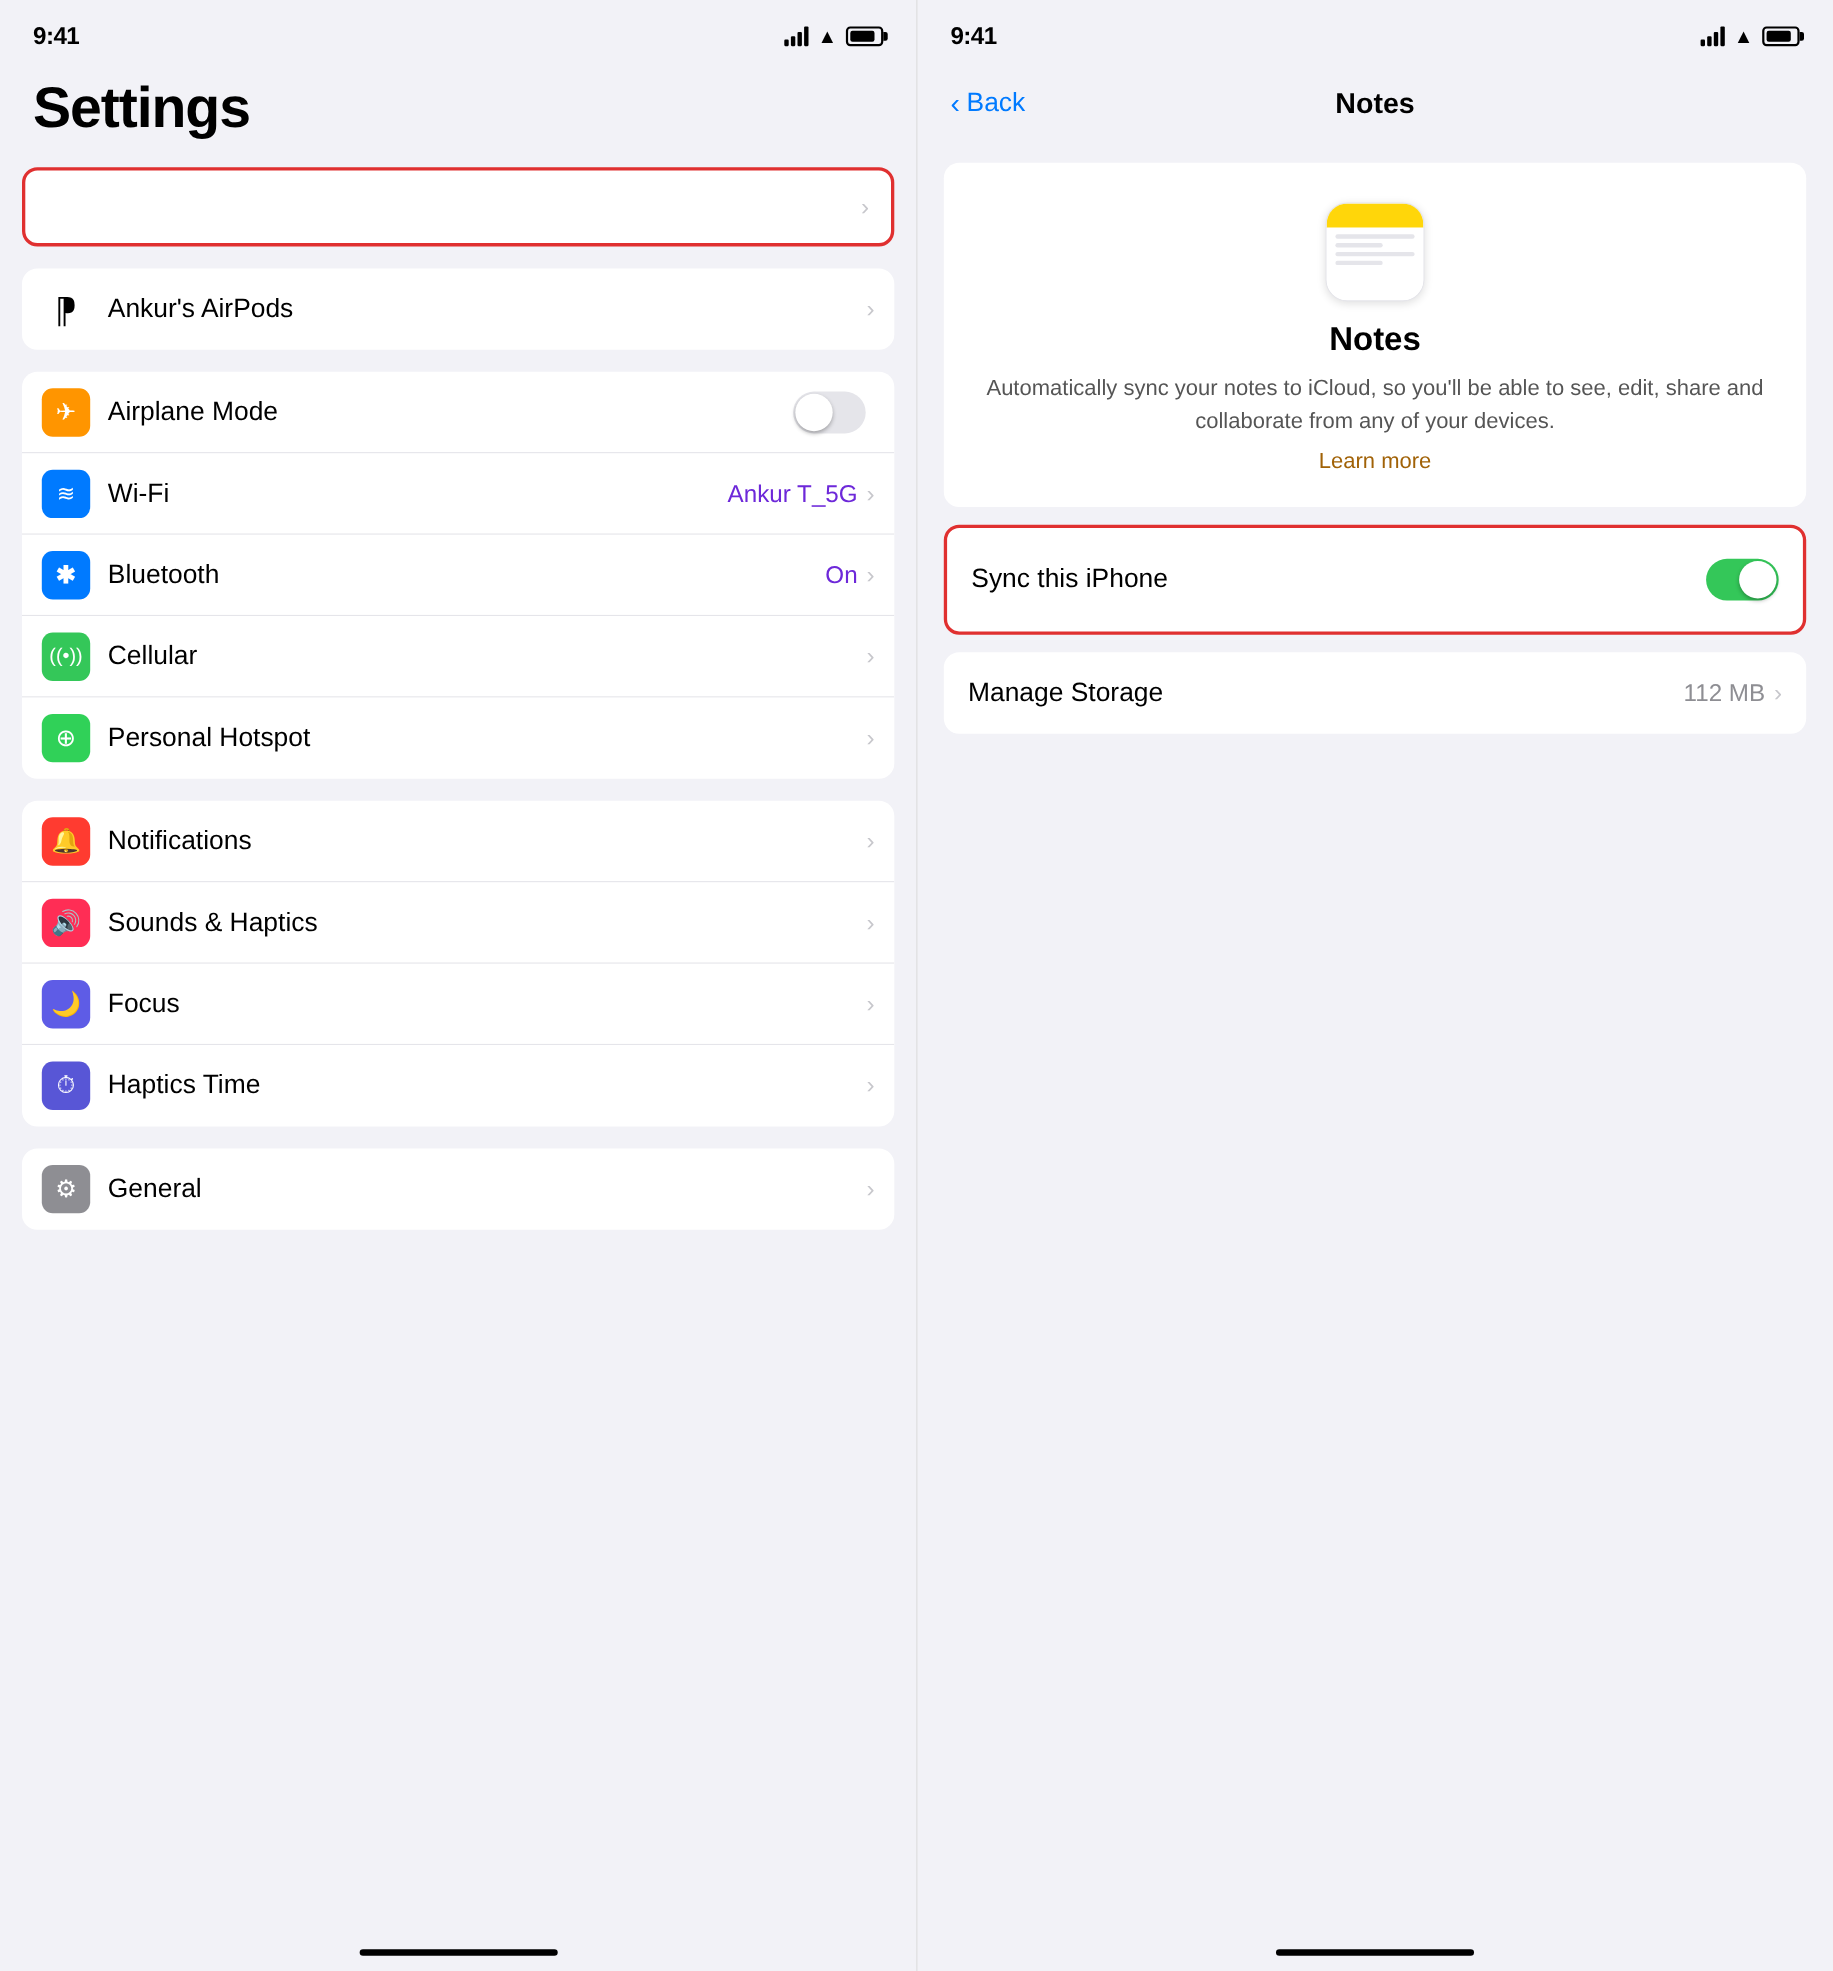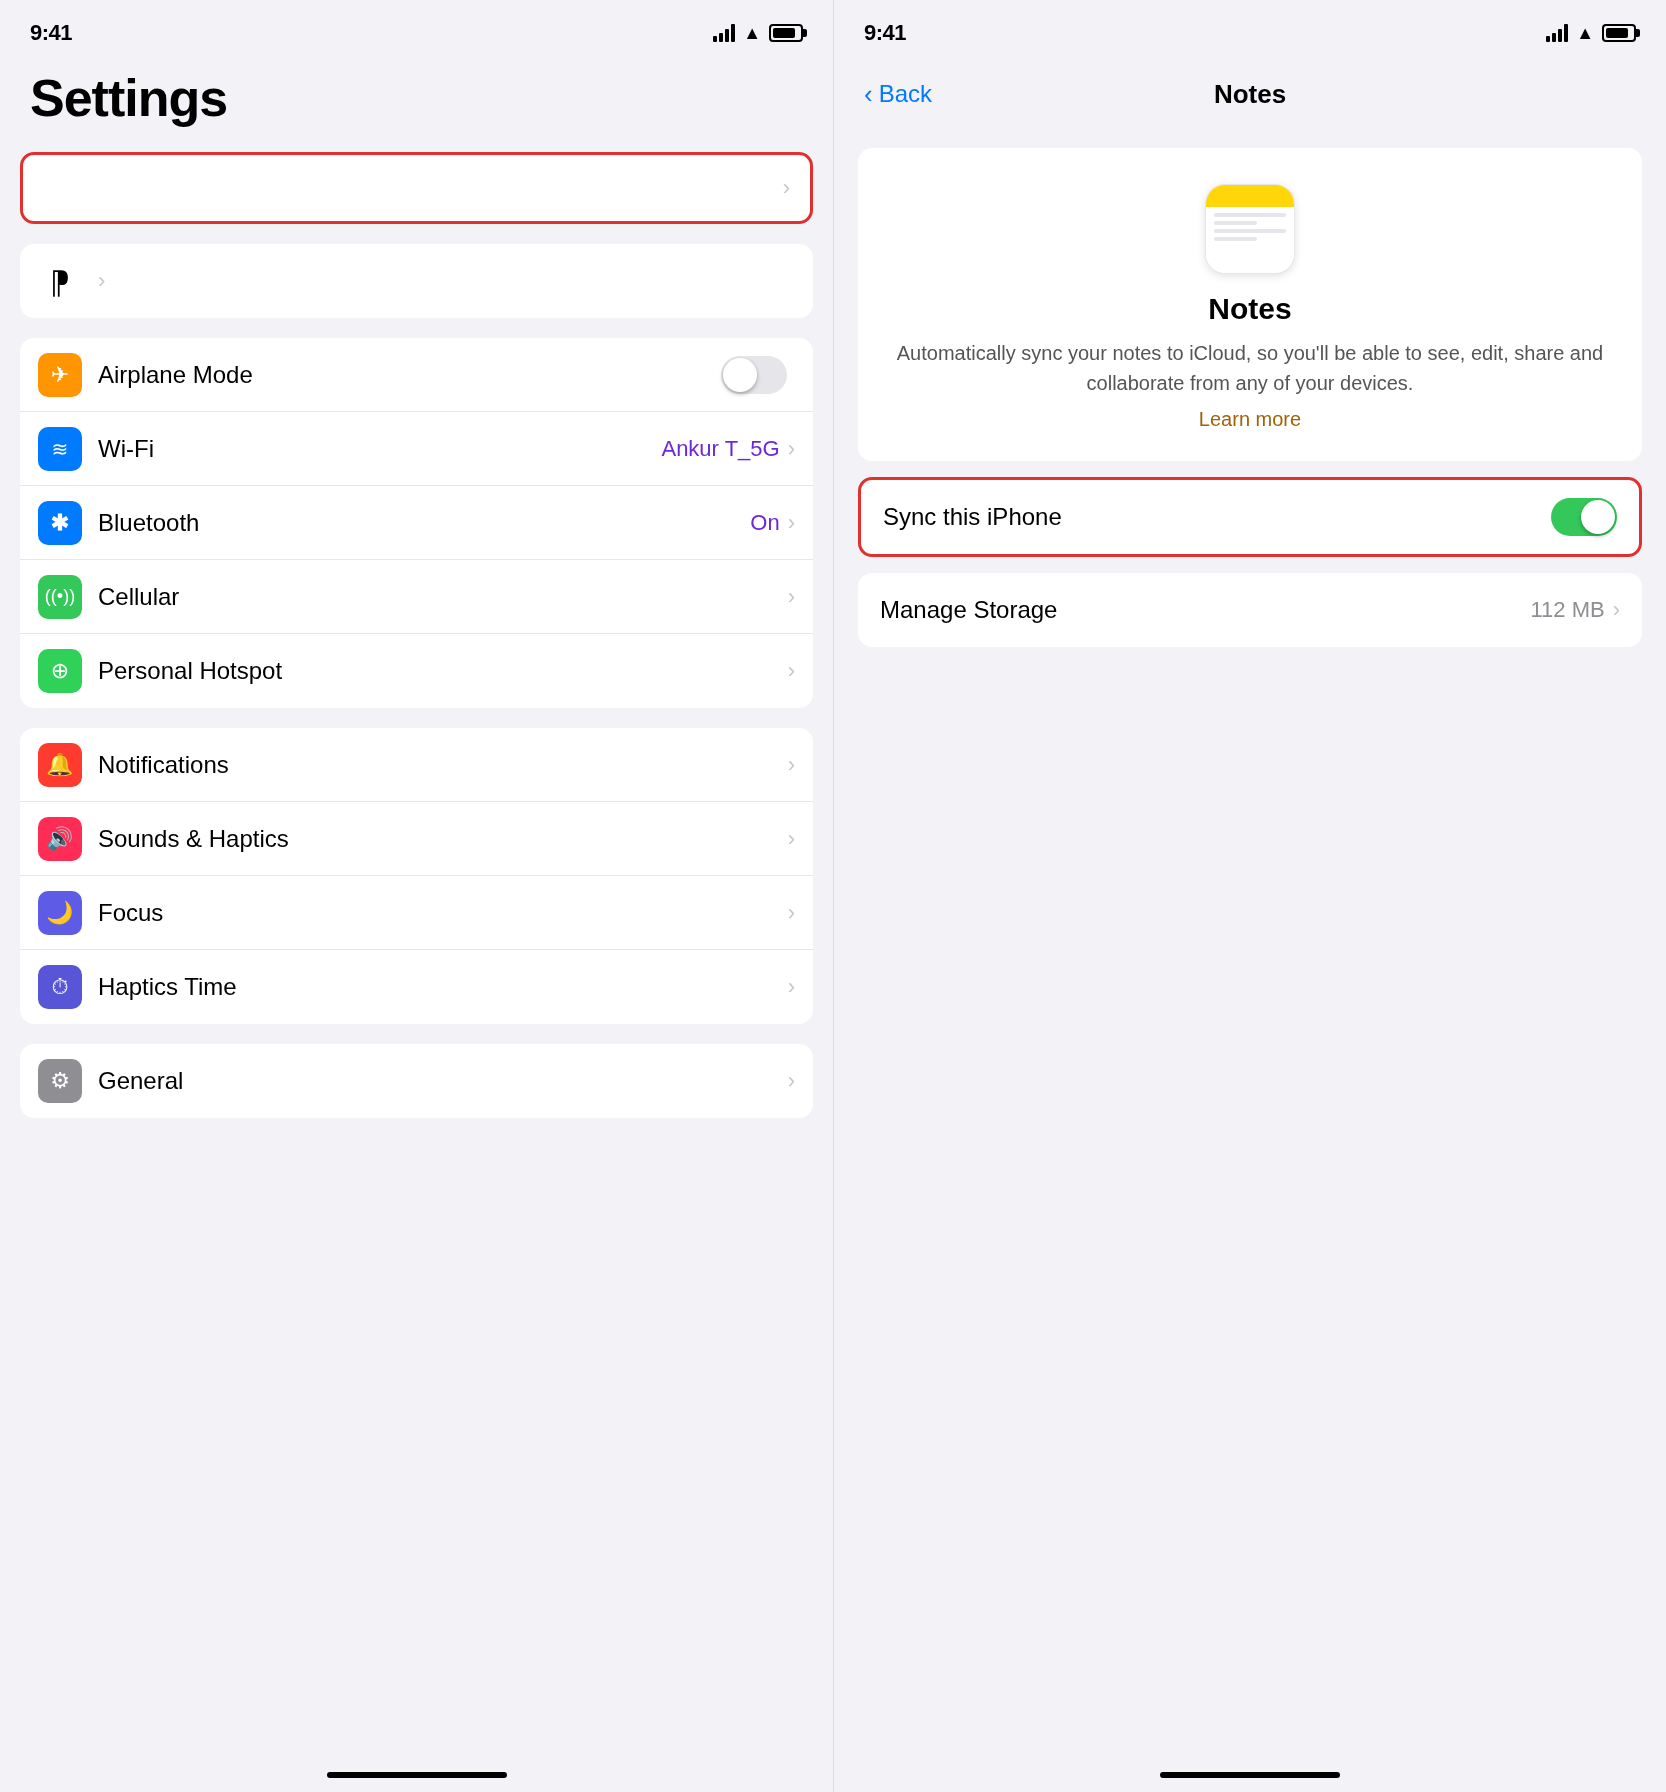--- a/index.html
+++ b/index.html
@@ -314,21 +314,21 @@
     .sync-row-container {
       background: #fff;
       border-radius: 14px;
       border: 3px solid #e03030;
       overflow: hidden;
     }
     .sync-row {
       display: flex;
       align-items: center;
       padding: 0 22px;
-      height: 74px;
+      height: 94px;
     }
     .sync-label {
       flex: 1;
       font-size: 24px;
       color: #000;
     }
     .toggle-on {
       width: 66px;
       height: 38px;
       background: #34c759;
@@ -398,20 +398,21 @@
 
   <div class="search-box-highlighted">
     <span class="chevron-gray">›</span>
   </div>
 
   <div class="settings-group">
     <div class="settings-row">
       <div class="row-icon icon-none">
         <span style="font-size:30px; color:#000;">⁋</span>
       </div>
+      <span class="row-label">Ankur's AirPods</span>
       <span class="row-chevron">›</span>
     </div>
   </div>
 
   <div class="settings-group">
 
     <div class="settings-row">
       <div class="row-icon icon-orange">
         <span style="color:#fff; font-size:22px;">✈</span>
       </div>

